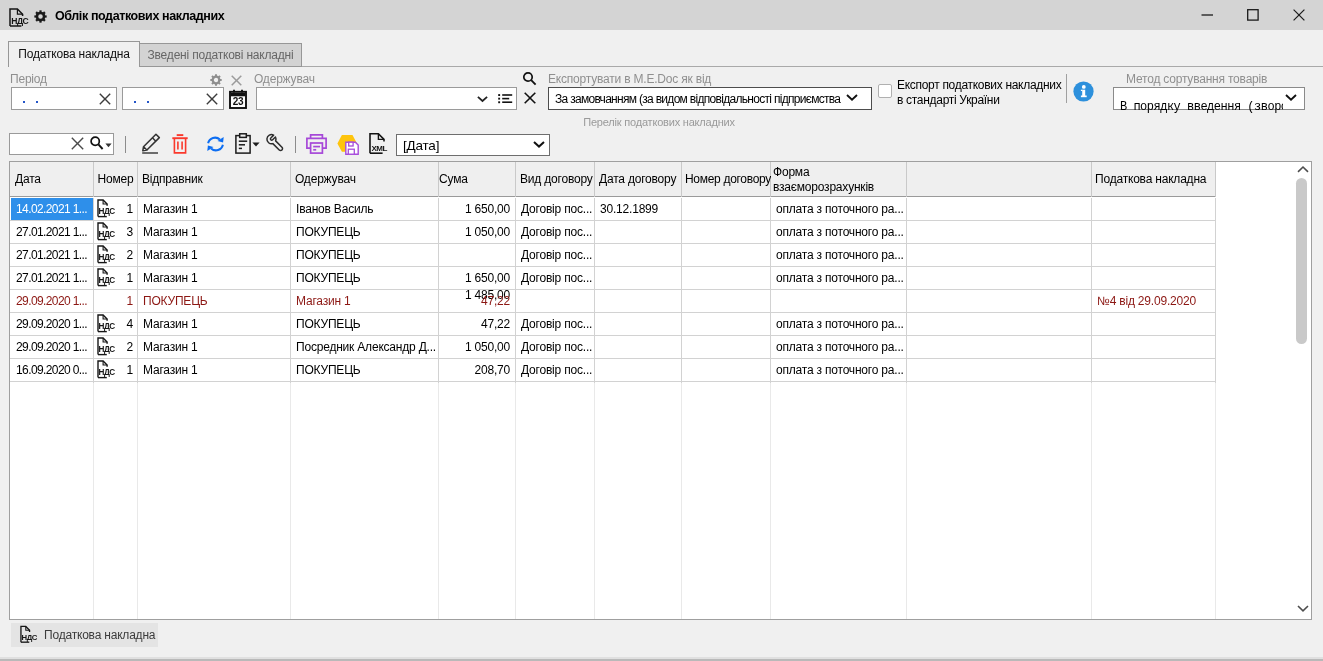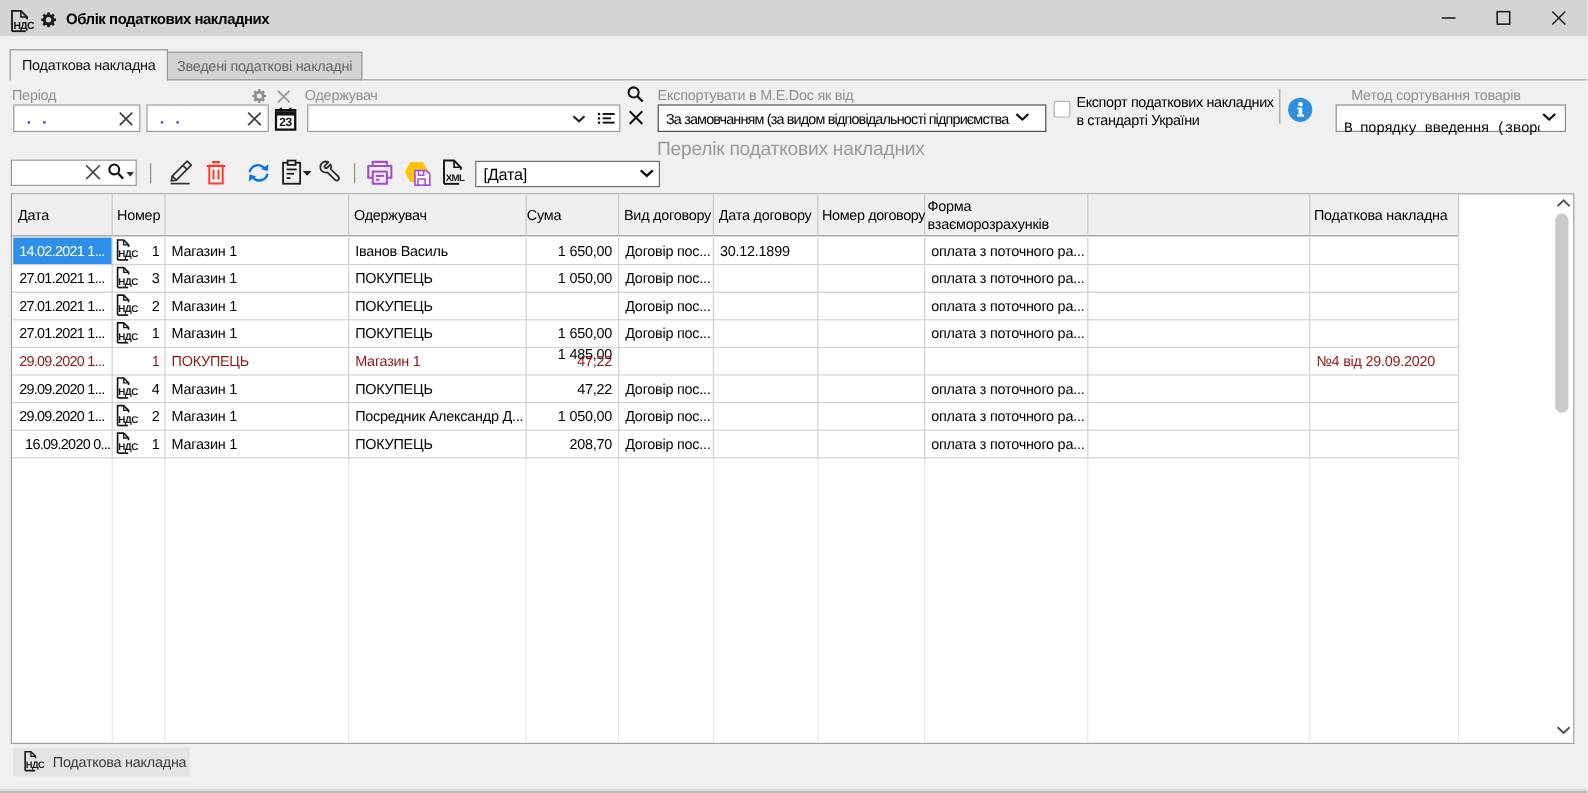--- a/index.html
+++ b/index.html
@@ -9,21 +9,21 @@
 .titlebar { position:absolute; left:0; top:0; width:1323px; height:30px; background:#d4d4d4; }
 .title-text { position:absolute; left:55px; top:9px; font-size:12.5px; font-weight:bold; color:#000; letter-spacing:-0.4px; white-space:nowrap; }
 .tab { position:absolute; border:1px solid #979797; font-size:12px; text-align:center; white-space:nowrap; overflow:hidden; }
 .tab.active { left:8px; top:41px; width:132px; height:26px; background:#f0f0f0; border-bottom:none; line-height:25px; color:#111; z-index:2; }
 .tab.inactive { left:139px; top:43px; width:163px; height:24px; background:#d3d3d3; color:#666; line-height:23px; z-index:1; }
 .lbl { position:absolute; color:#8f8f8f; font-size:12px; white-space:nowrap; }
 .inp { position:absolute; background:#fff; border:1px solid #9a9a9a; }
 .seltext { position:absolute; font-size:12px; color:#000; white-space:nowrap; overflow:hidden; }
 .cbtext { position:absolute; left:897px; top:78px; font-size:12px; line-height:14.5px; color:#000; white-space:nowrap; letter-spacing:-0.3px; }
 .vsep { position:absolute; background:#a0a0a0; width:1px; }
-.centerlbl { position:absolute; left:0; top:116px; width:1318px; text-align:center; color:#9a9a9a; font-size:16px; }
+.centerlbl { position:absolute; left:0; top:116px; width:1318px; text-align:center; color:#9a9a9a; font-size:11px; }
 
 #tbl { position:absolute; left:9px; top:161px; width:1303px; height:459px; background:#fff; border:1px solid #9f9f9f; }
 #tbl .hdrbg { position:absolute; left:0; top:0; width:1205px; height:35px; background:#efefef; border-bottom:1px solid #9a9a9a; }
 .vl { position:absolute; width:1px; }
 .vlh { top:0; height:35px; background:#c9c9c9; }
 .vlr { top:36px; height:185px; background:#d2d2d2; }
 .vlb { top:221px; height:236px; background:#e9e9e9; }
 .hl { position:absolute; left:0; width:1205px; height:1px; background:#d2d2d2; }
 .hc { position:absolute; font-size:12px; line-height:35px; white-space:nowrap; overflow:hidden; color:#000; }
 .hc2 { position:absolute; font-size:12px; line-height:15px; padding-top:3px; color:#000; }
@@ -119,20 +119,21 @@
   <div class="hl" style="top:81px;"></div>
   <div class="hl" style="top:104px;"></div>
   <div class="hl" style="top:127px;"></div>
   <div class="hl" style="top:150px;"></div>
   <div class="hl" style="top:173px;"></div>
   <div class="hl" style="top:196px;"></div>
   <div class="hl" style="top:219px;"></div>
 
   <div class="hc" style="left:5px; top:0; width:76px;">Дата</div>
   <div class="hc" style="left:84px; top:0; width:43px; text-align:center;">Номер</div>
+  <div class="hc" style="left:132px; top:0; width:145px;">Відправник</div>
   <div class="hc" style="left:285px; top:0; width:140px;">Одержувач</div>
   <div class="hc" style="left:429px; top:0; width:71px; text-align:left;">Сума</div>
   <div class="hc" style="left:510px; top:0; width:73px;">Вид договору</div>
   <div class="hc" style="left:589px; top:0; width:79px;">Дата договору</div>
   <div class="hc" style="left:675px; top:0; width:86px; letter-spacing:-0.3px;">Номер договору</div>
   <div class="hc2" style="left:763px; top:0; width:130px;">Форма<br>взаєморозрахунків</div>
   <div class="hc" style="left:1085px; top:0; width:118px;">Податкова накладна</div>
 
   <div class="sel">14.02.2021 1...</div>
 
@@ -184,21 +185,21 @@
   <div class="cell" style="left:766px; top:151px; width:128px;">оплата з поточного ра...</div>
 
   <div class="cell" style="left:6px; top:174px; width:76px; letter-spacing:-0.6px;">29.09.2020 1...</div>
   <div class="cell" style="left:85px; top:174px; width:38px; text-align:right;">2</div>
   <div class="cell" style="left:133px; top:174px; width:145px;">Магазин 1</div>
   <div class="cell" style="left:286px; top:174px; width:140px;">Посредник Александр Д...</div>
   <div class="cell" style="left:430px; top:174px; width:70px; text-align:right;">1 050,00</div>
   <div class="cell" style="left:511px; top:174px; width:71px;">Договір пос...</div>
   <div class="cell" style="left:766px; top:174px; width:128px;">оплата з поточного ра...</div>
 
-  <div class="cell" style="left:6px; top:197px; width:76px; letter-spacing:-0.6px;text-align:right;">16.09.2020 0...</div>
+  <div class="cell" style="left:6px; top:197px; width:76px; letter-spacing:-0.6px;">16.09.2020 0...</div>
   <div class="cell" style="left:85px; top:197px; width:38px; text-align:right;">1</div>
   <div class="cell" style="left:133px; top:197px; width:145px;">Магазин 1</div>
   <div class="cell" style="left:286px; top:197px; width:140px;">ПОКУПЕЦЬ</div>
   <div class="cell" style="left:430px; top:197px; width:70px; text-align:right;">208,70</div>
   <div class="cell" style="left:511px; top:197px; width:71px;">Договір пос...</div>
   <div class="cell" style="left:766px; top:197px; width:128px;">оплата з поточного ра...</div>
 
   <div class="thumb"></div>
 </div>
 

